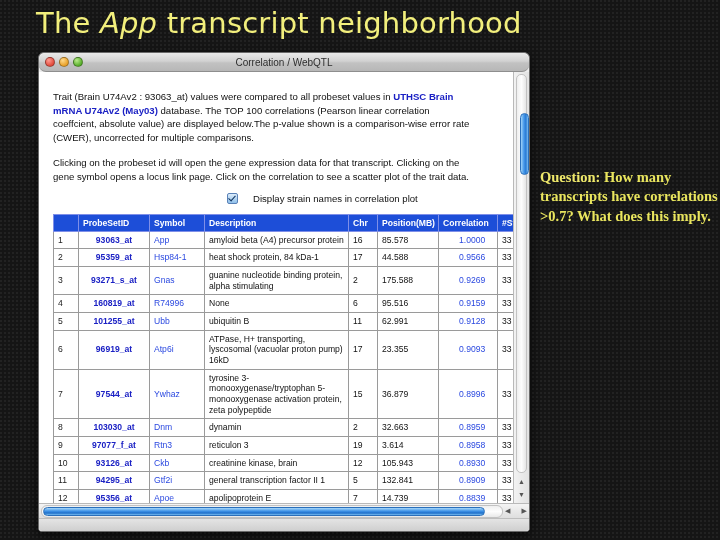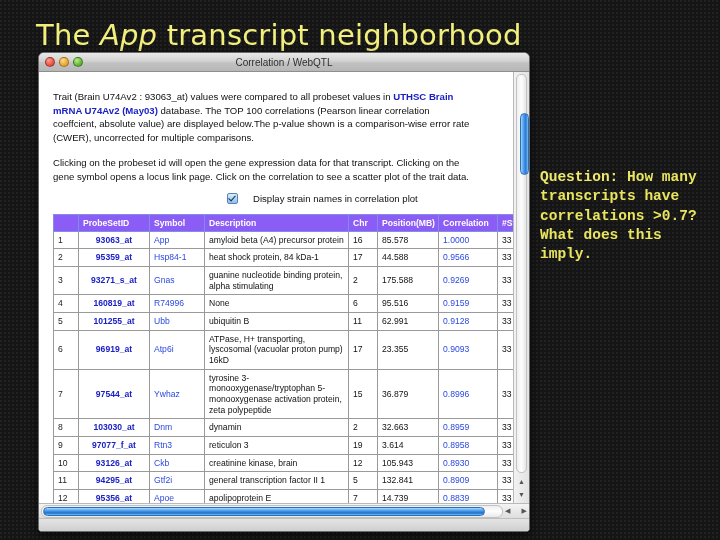--- a/index.html
+++ b/index.html
@@ -12,38 +12,38 @@
     background-image:
       radial-gradient(circle at 1px 1px, rgba(255,255,255,0.055) 0.8px, transparent 1px);
     background-size: 4px 4px;
     font-family: "Liberation Sans", sans-serif;
     position: relative;
   }
 
   
   #slide-title {
     position: absolute;
-    left: 36px; top: 18px;
+    left: 36px; top: 6px;
     width: 560px;
     color: #f2ef7c;
     font-family: "DejaVu Sans", sans-serif;
     font-size: 29px;
     font-weight: 400;
     letter-spacing: 0.2px;
     white-space: nowrap;
   }
   #slide-title .ital { font-style: italic; }
 
   
   #question-block {
     position: absolute;
     left: 540px; top: 168px;
     width: 178px;
     color: #e9e55e;
-    font-family: Liberation Mono, monospace;
+    font-family: Liberation Serif, serif;
     font-size: 14.5px;
     font-weight: bold;
     line-height: 1.33;
   }
   #question-block .qlabel { color: #efe96b; }
 
   
   #app-window {
     position: absolute;
     left: 38px; top: 52px;
@@ -57,20 +57,21 @@
     flex-direction: column;
   }
   .titlebar {
     height: 18px;
     flex: 0 0 18px;
     background: linear-gradient(to bottom, #e9e9e9 0%, #d2d2d2 45%, #c2c2c2 55%, #b7b7b7 100%);
     border-bottom: 1px solid #8e8e8e;
     display: flex;
     align-items: center;
     position: relative;
+    border-radius: 7px;
   }
   .traffic {
     display: flex;
     gap: 4px;
     margin-left: 6px;
   }
   .tl-dot {
     width: 10px; height: 10px;
     border-radius: 50%;
     border: 1px solid rgba(0,0,0,0.35);
@@ -229,21 +230,21 @@
 
   
   table.corr {
     border-collapse: collapse;
     width: 470px;
     font-size: 8.6px;
     color: #111;
     table-layout: fixed;
   }
   table.corr th {
-    background: #8b5cf6;
+    background: #1d4ed8;
     color: #ffffff;
     font-size: 8.6px;
     font-weight: bold;
     text-align: left;
     padding: 3px 4px;
     border: 1px solid #7f8fe8;
     white-space: nowrap;
   }
   table.corr td {
     border: 1px solid #9a9a9a;
@@ -255,21 +256,21 @@
   td.c-idx    { width: 16px; color:#222; }
   td.c-probe  { width: 62px; text-align:center; }
   td.c-sym    { width: 46px; }
   td.c-desc   { width: 135px; }
   td.c-chr    { width: 20px; }
   td.c-pos    { width: 52px; }
   td.c-corr   { width: 50px; }
   td.c-str    { width: 38px; }
   .probe-link { color: #1b21c4; font-weight: bold; text-decoration: none; text-align: center; }
   .sym-link   { color: #2b49e0; text-decoration: none; }
-  .corr-link  { color: #2b49e0; text-decoration: none; }
+  .corr-link  { color: #2b49e0; text-decoration: none; margin-left: 16px; }
 </style>
 </head>
 <body>
 
 <div id="slide-title">
   <span>The </span><span class="ital">App</span><span> transcript neighborhood</span>
 </div>
 
 <div id="question-block">
   <span class="qlabel">Question:</span><span> How many transcripts have correlations &gt;0.7? What does this imply.</span>

